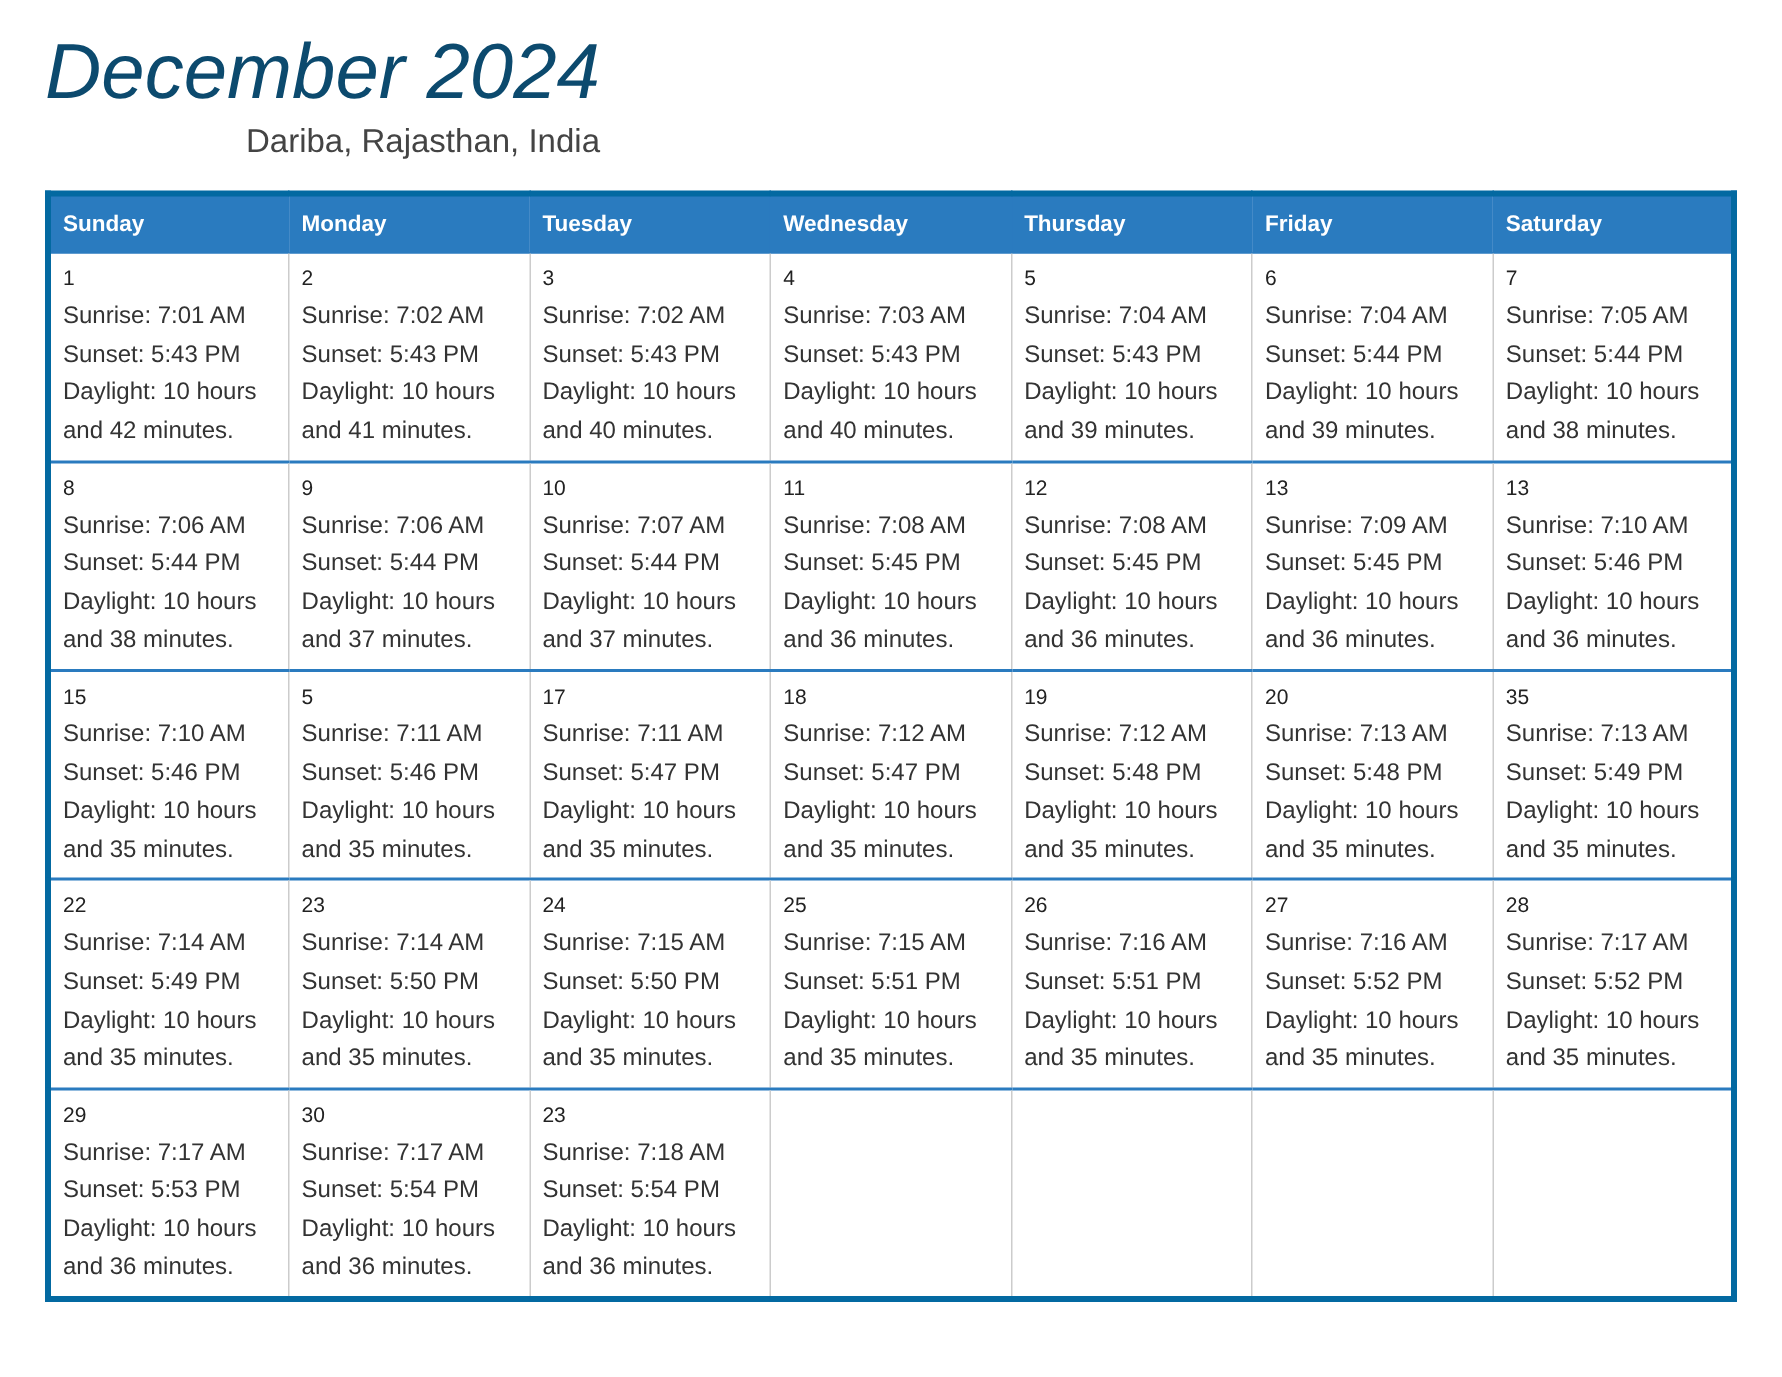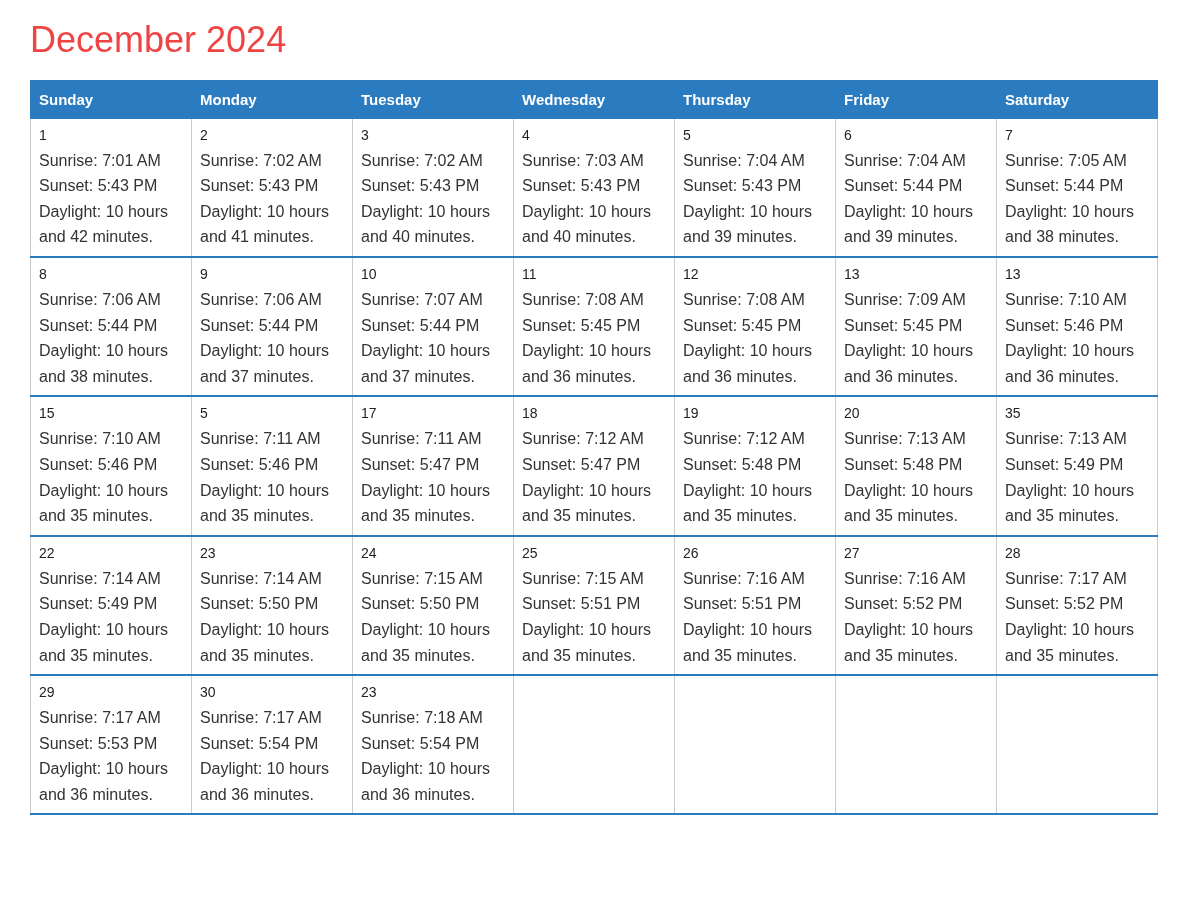--- a/index.html
+++ b/index.html
@@ -47,36 +47,37 @@
       border-bottom: 14px solid #1a6fb5;
       margin-left: 2px;
       vertical-align: middle;
     }
 
     .title-section {
       text-align: right;
     }
 
     .month-title {
-      font-size: 36px;
+      font-size: 52px;
       font-weight: normal;
-      color: #ef4444;
+      color: #0c4a6e;
       line-height: 1.1;
+      font-style: italic;
     }
 
     .location-title {
       font-size: 22px;
       color: #444;
       margin-top: 4px;
     }
 
     .calendar-table {
       width: 100%;
       border-collapse: collapse;
-      border: 1px solid #0369a1;
+      border: 4px solid #0369a1;
     }
 
     .calendar-table th {
       background-color: #2a7bbf;
       color: #ffffff;
       font-size: 15px;
       font-weight: bold;
       padding: 10px 8px;
       text-align: left;
       border: 1px solid #2a7bbf;
@@ -114,20 +115,21 @@
     .empty-cell {
       background: #fff;
     }
   </style>
 </head>
 <body>
 
 <div class="header-section">
   <div class="title-section">
     <div class="month-title">December 2024</div>
+    <div class="location-title">Dariba, Rajasthan, India</div>
   </div>
 </div>
 
 <table class="calendar-table">
   <thead>
     <tr>
     <th>Sunday</th>
         <th>Monday</th>
         <th>Tuesday</th>
         <th>Wednesday</th>

